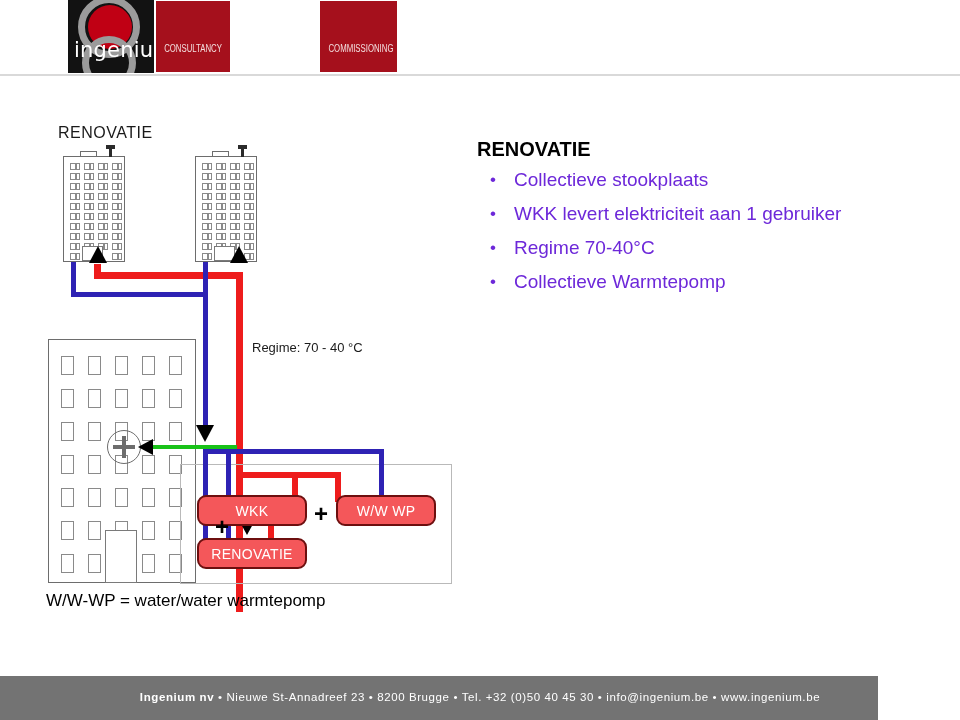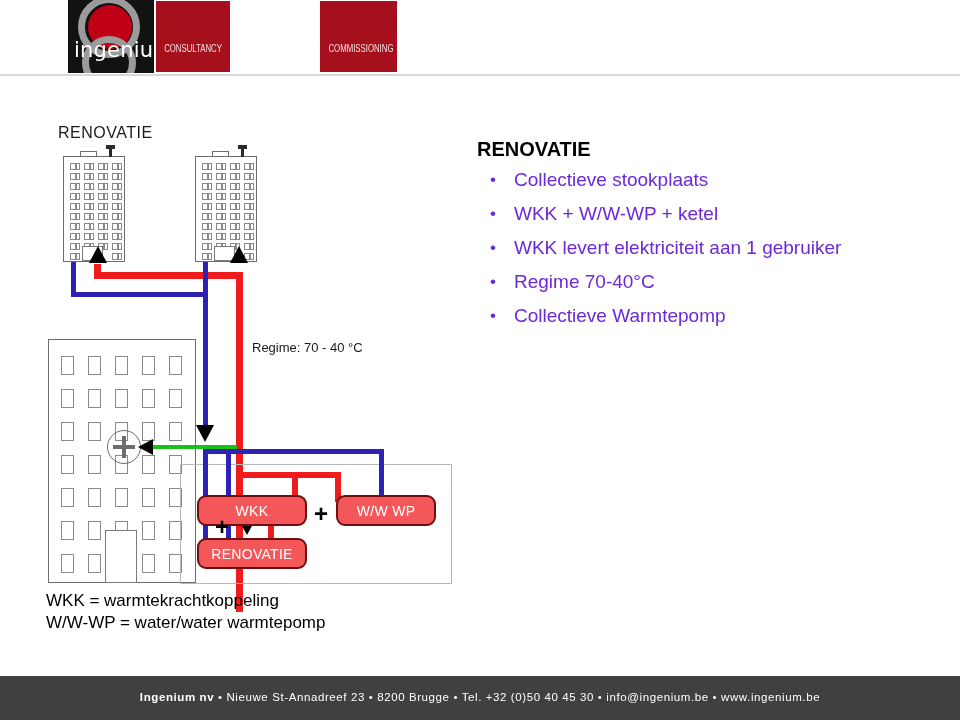--- a/index.html
+++ b/index.html
@@ -96,22 +96,22 @@
        display:flex;align-items:center;justify-content:center;
        letter-spacing:.3px;z-index:6;}
   .bigplus{position:absolute;font-size:24px;font-weight:bold;color:#000;
        line-height:1;z-index:7;}
 
   
   .legend{position:absolute;left:46px;top:590px;font-size:17px;color:#000;
        line-height:22px;}
 
   
-  .footer{position:absolute;left:0;top:676px;width:960px;height:44px;
-       background:#404040;}
+  .footer{position:absolute;left:0;top:676px;width:878px;height:44px;
+       background:#737373;}
   .footer .line{position:absolute;left:0;top:0;width:960px;
        text-align:center;color:#ffffff;font-size:11.5px;
        letter-spacing:.6px;white-space:nowrap;top:15px;}
   .footer .line b{font-weight:bold;}
 </style>
 </head>
 <body>
 
 <div id="root">
 
@@ -130,21 +130,20 @@
     <div class="tab" id="tab2">
       <span>COMMISSIONING</span>
     </div>
 
     <div class="hdr-rule"></div>
   </div>
 
   <div class="bullets">
     <div class="bul-head">RENOVATIE</div>
     <div class="bul">Collectieve stookplaats</div>
-    <div class="bul">WKK + W/W-WP + ketel</div>
     <div class="bul">WKK levert elektriciteit aan 1 gebruiker</div>
     <div class="bul">Regime 70-40°C</div>
     <div class="bul">Collectieve Warmtepomp</div>
   </div>
 
   <div class="diagram">
 
     <div class="dlabel">RENOVATIE</div>
 
     <div class="bld" id="towerA" style="left:23px;top:44px;width:62px;height:106px;">
@@ -469,21 +468,20 @@
       <span>RENOVATIE</span>
     </div>
 
     <div class="bigplus" style="left:274px;top:390px;">+</div>
     <div class="bigplus" style="left:175px;top:403px;">+</div>
 
     <div class="regime">Regime: 70 - 40 °C</div>
   </div>
 
   <div class="legend">
-    <div>WKK = warmtekrachtkoppeling</div>
     <div>W/W-WP = water/water warmtepomp</div>
   </div>
 
   <div class="footer">
     <div class="line">
       <b>Ingenium nv</b>
       <span>•</span>
       <span>Nieuwe St-Annadreef  23</span>
       <span>•</span>
       <span>8200 Brugge</span>

